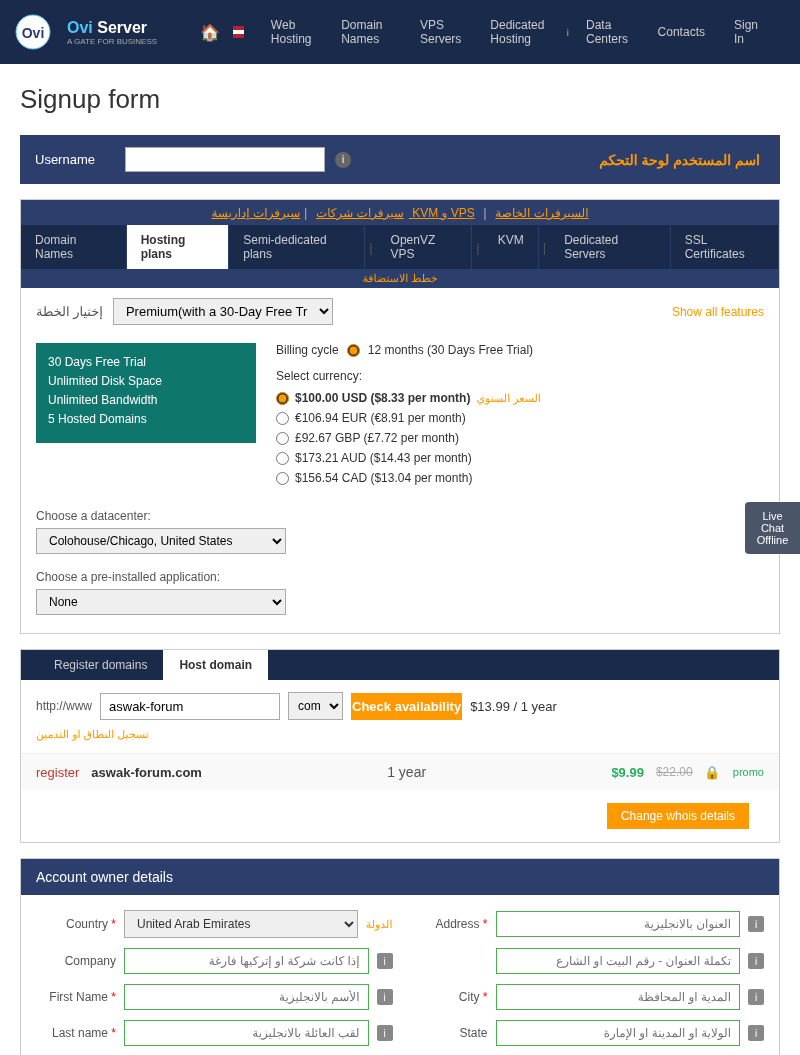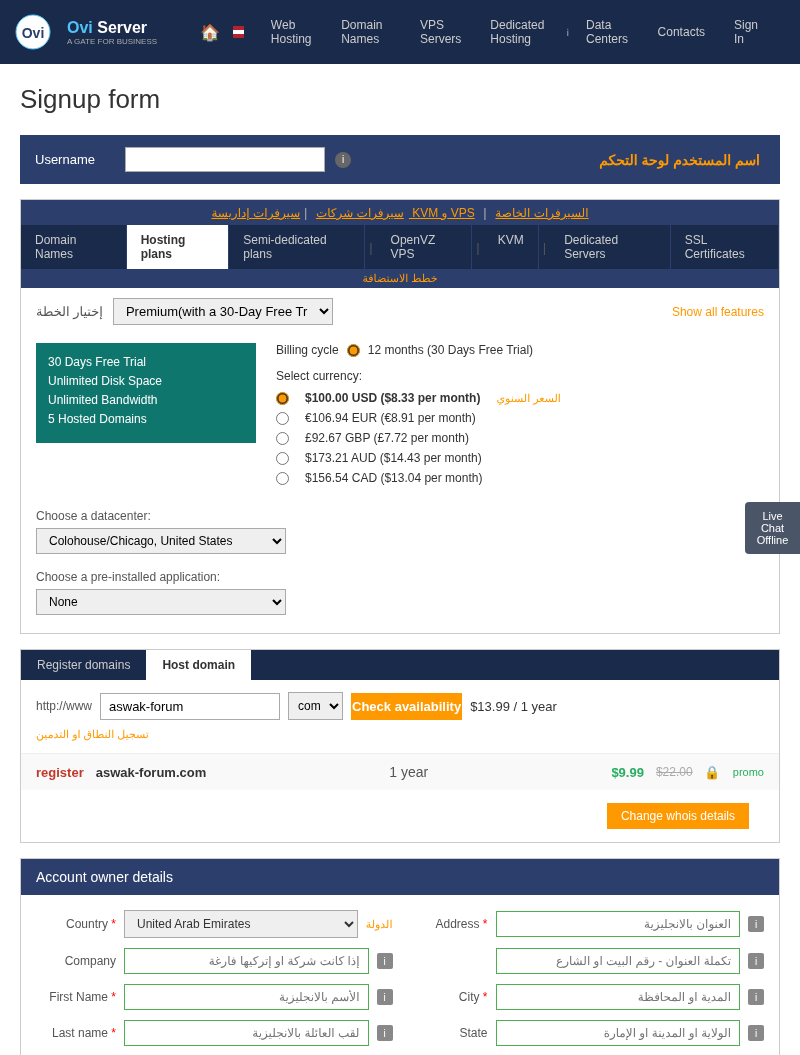--- a/index.html
+++ b/index.html
@@ -43,32 +43,32 @@
     .plan-content { display: flex; gap: 20px; padding: 10px 0; }
     .plan-features { background: #0f766e; color: white; padding: 12px; width: 220px; font-size: 12px; }
     .plan-features div { margin-bottom: 5px; }
     
     .billing-section { flex: 1; }
     .billing-cycle { display: flex; align-items: center; gap: 8px; margin-bottom: 12px; font-size: 12px; }
     .billing-cycle input[type=radio] { accent-color: #f90; }
     
     .currency-section { }
     .currency-title { font-size: 12px; margin-bottom: 8px; }
-    .currency-option { display: flex; align-items: center; gap: 16px; margin-bottom: 6px; font-size: 12px; }
+    .currency-option { display: flex; align-items: center; gap: 6px; margin-bottom: 6px; font-size: 12px; }
     .currency-option input { accent-color: #f90; }
     .currency-selected { color: #333; font-weight: bold; }
     
     
     .form-group { padding: 8px 15px; background: white; }
     .form-group label { display: block; margin-bottom: 5px; font-size: 12px; color: #555; }
     .form-group select { width: 250px; padding: 4px 8px; border: 1px solid #aaa; font-size: 12px; }
     
     
     .domain-section { background: white; border: 1px solid #ccc; margin-bottom: 15px; }
-    .domain-tabs { display: flex; background: #1a2a4a; }
+    .domain-tabs { display: flex; background: #1a2a4a; padding-left: 17px; }
     .domain-tab { padding: 8px 16px; color: #ccc; font-size: 12px; cursor: pointer; }
     .domain-tab.active { background: white; color: #333; font-weight: bold; }
     
     .domain-content { padding: 12px 15px; background: white; }
     .domain-row { display: flex; align-items: center; gap: 8px; margin-bottom: 8px; }
     .domain-prefix { font-size: 12px; color: #555; }
     .domain-input { border: 1px solid #aaa; padding: 5px 8px; width: 180px; font-size: 13px; }
     .domain-ext { border: 1px solid #aaa; padding: 5px; font-size: 12px; }
     .check-btn { background: #f90; color: white; border: none; padding: 6px 1px; font-size: 13px; cursor: pointer; font-weight: bold; }
     .domain-price { font-size: 13px; }
@@ -255,21 +255,21 @@
           <button class="check-btn">Check availability</button>
           <span class="domain-price">$13.99 / 1 year</span>
         </div>
       </div>
       <div class="domain-links">
         <a class="domain-link">تسجيل النطاق او التدمين</a>
       </div>
     </div>
 
     <div style="background:#f9f9f9; padding: 10px 15px; border-top: 1px solid #eee; display:flex; align-items:center; gap:12px;">
-      <span style="color:#c0392b; font-size:13px;font-weight:bold;">register</span>
+      <span style="color:#c0392b; font-size:13px;">register</span>
       <span style="color:#333; font-size:13px; font-weight:bold;">aswak-forum.com</span>
       <span style="flex:1; text-align:center; font-size:14px; color:#555;">1 year</span>
       <span style="color:#27ae60; font-weight:bold;">$9.99</span>
       <span style="color:#aaa; text-decoration:line-through; font-size:12px;">$22.00</span>
       <span>🔒</span>
       <span style="color:#27ae60; font-size:11px;">promo</span>
     </div>
     <div class="whois-row">
       <button class="change-whois">Change whois details</button>
     </div>

